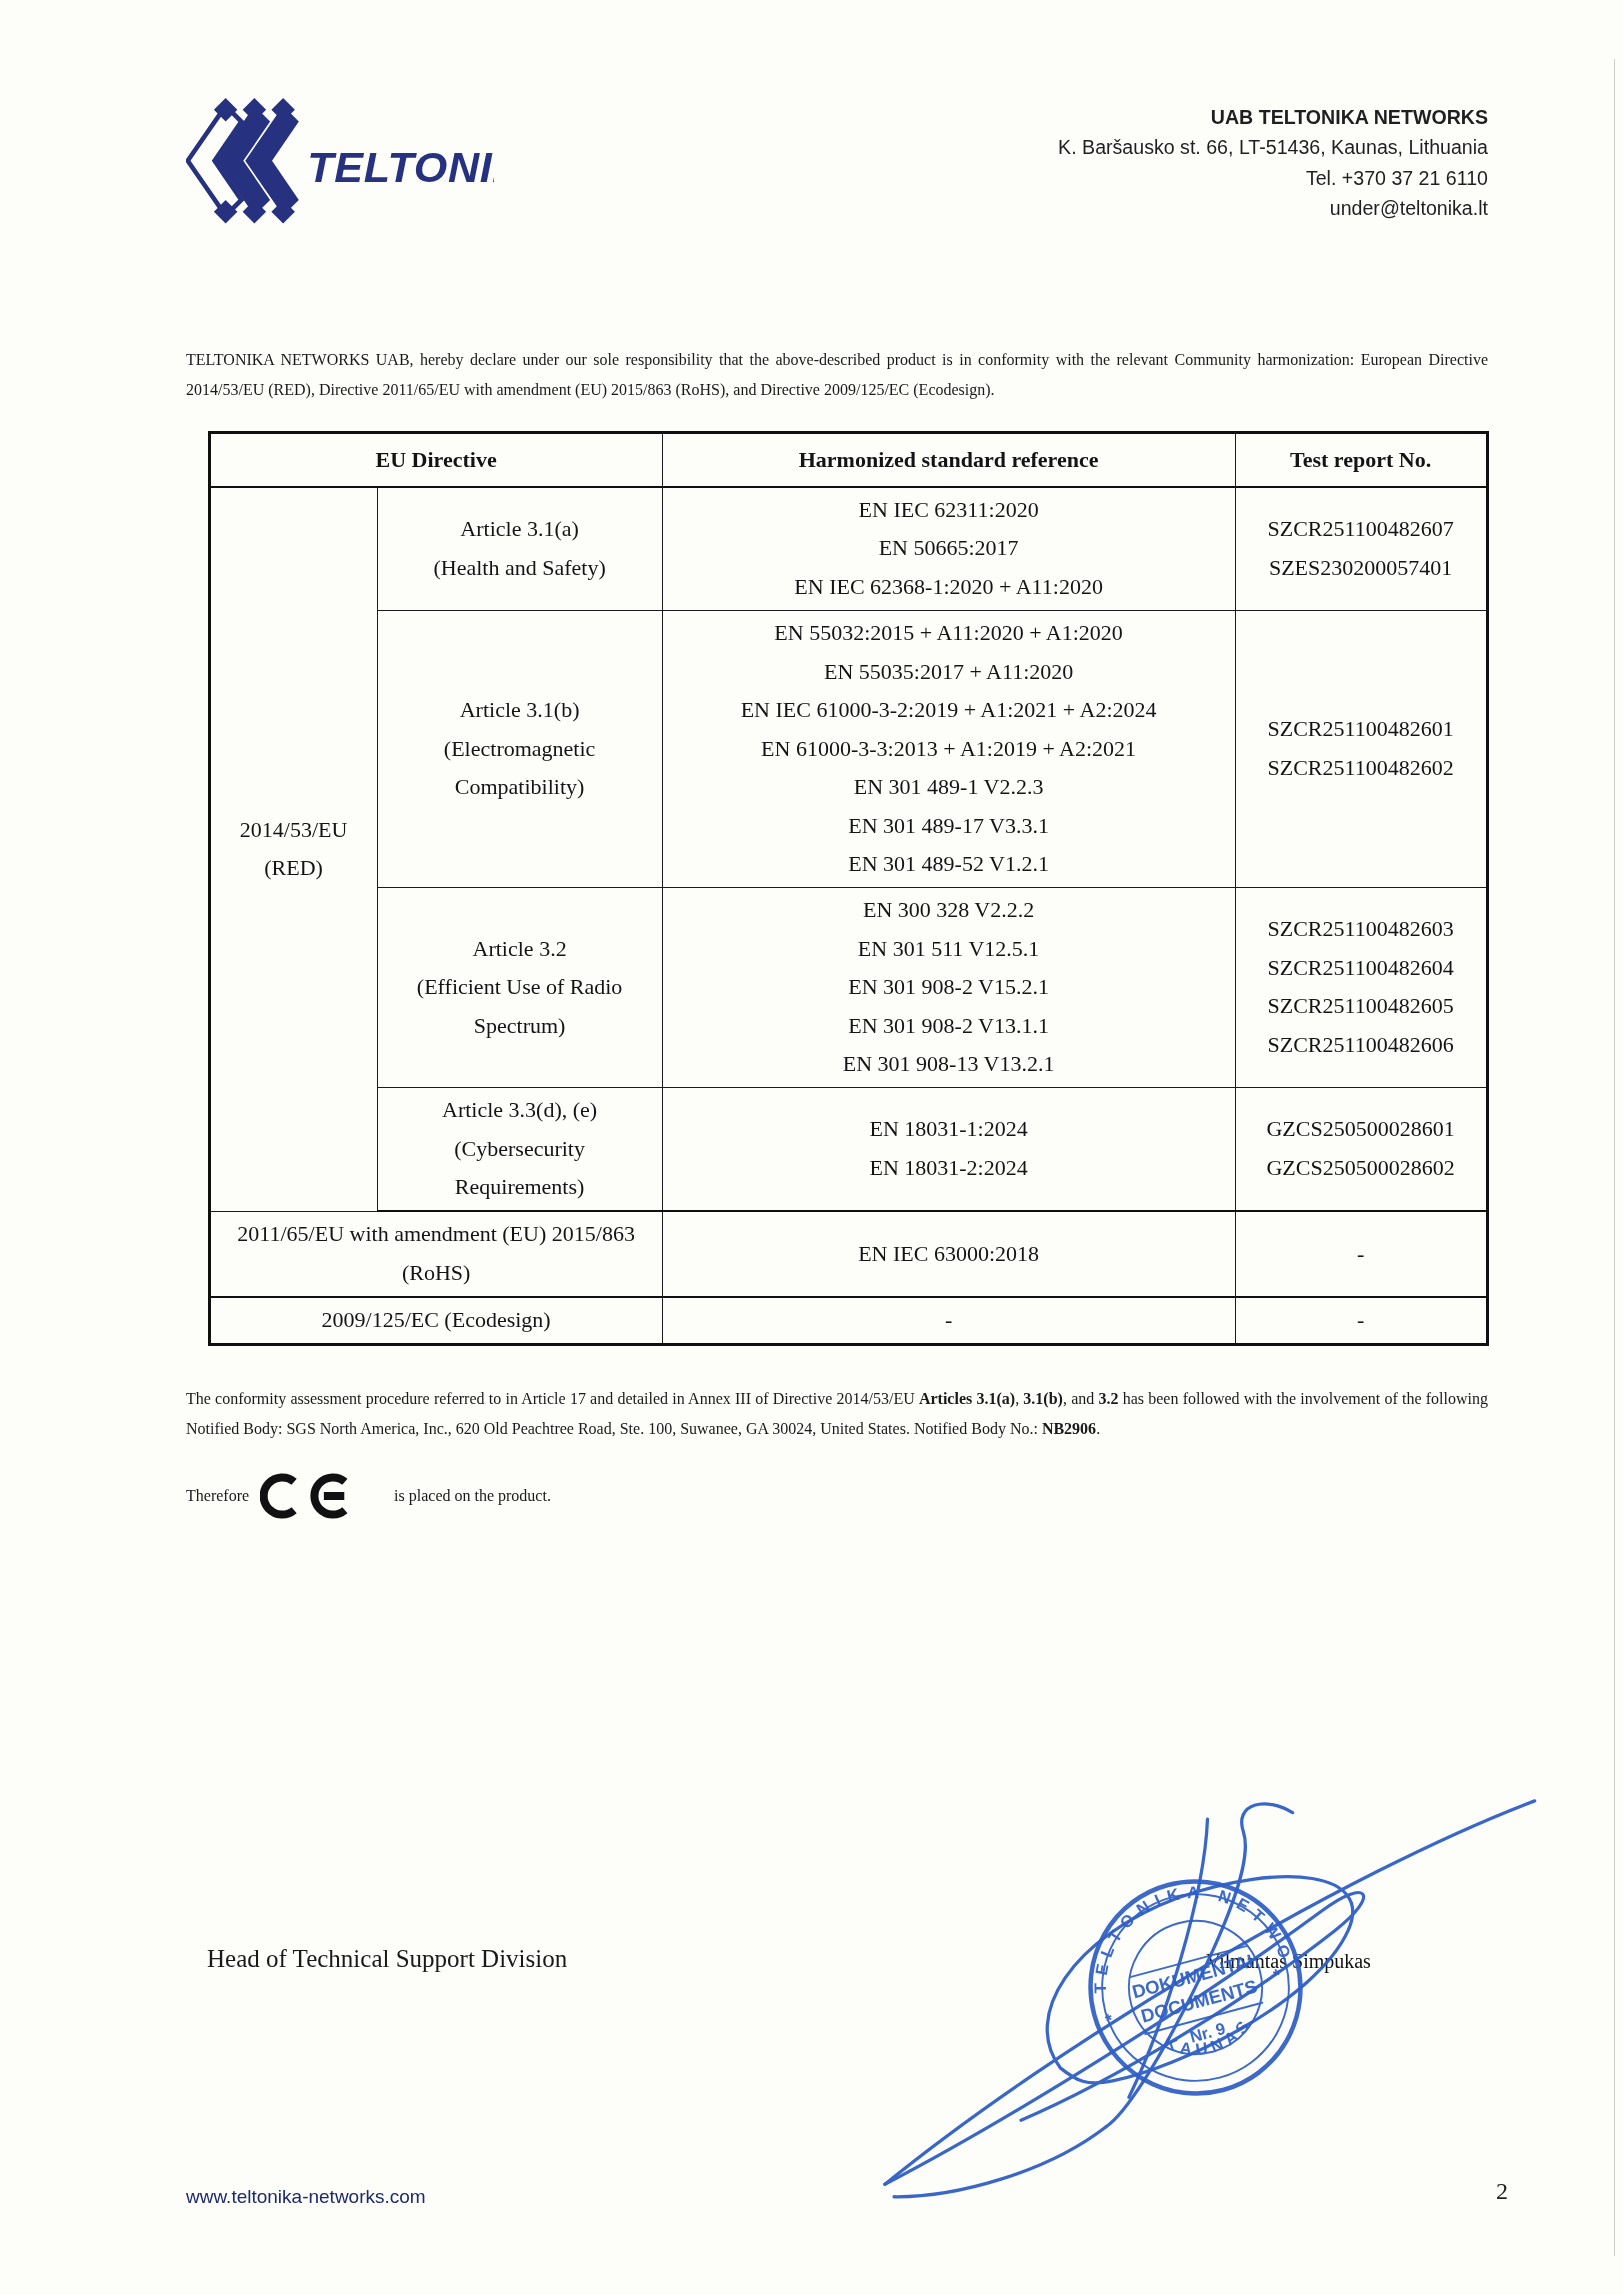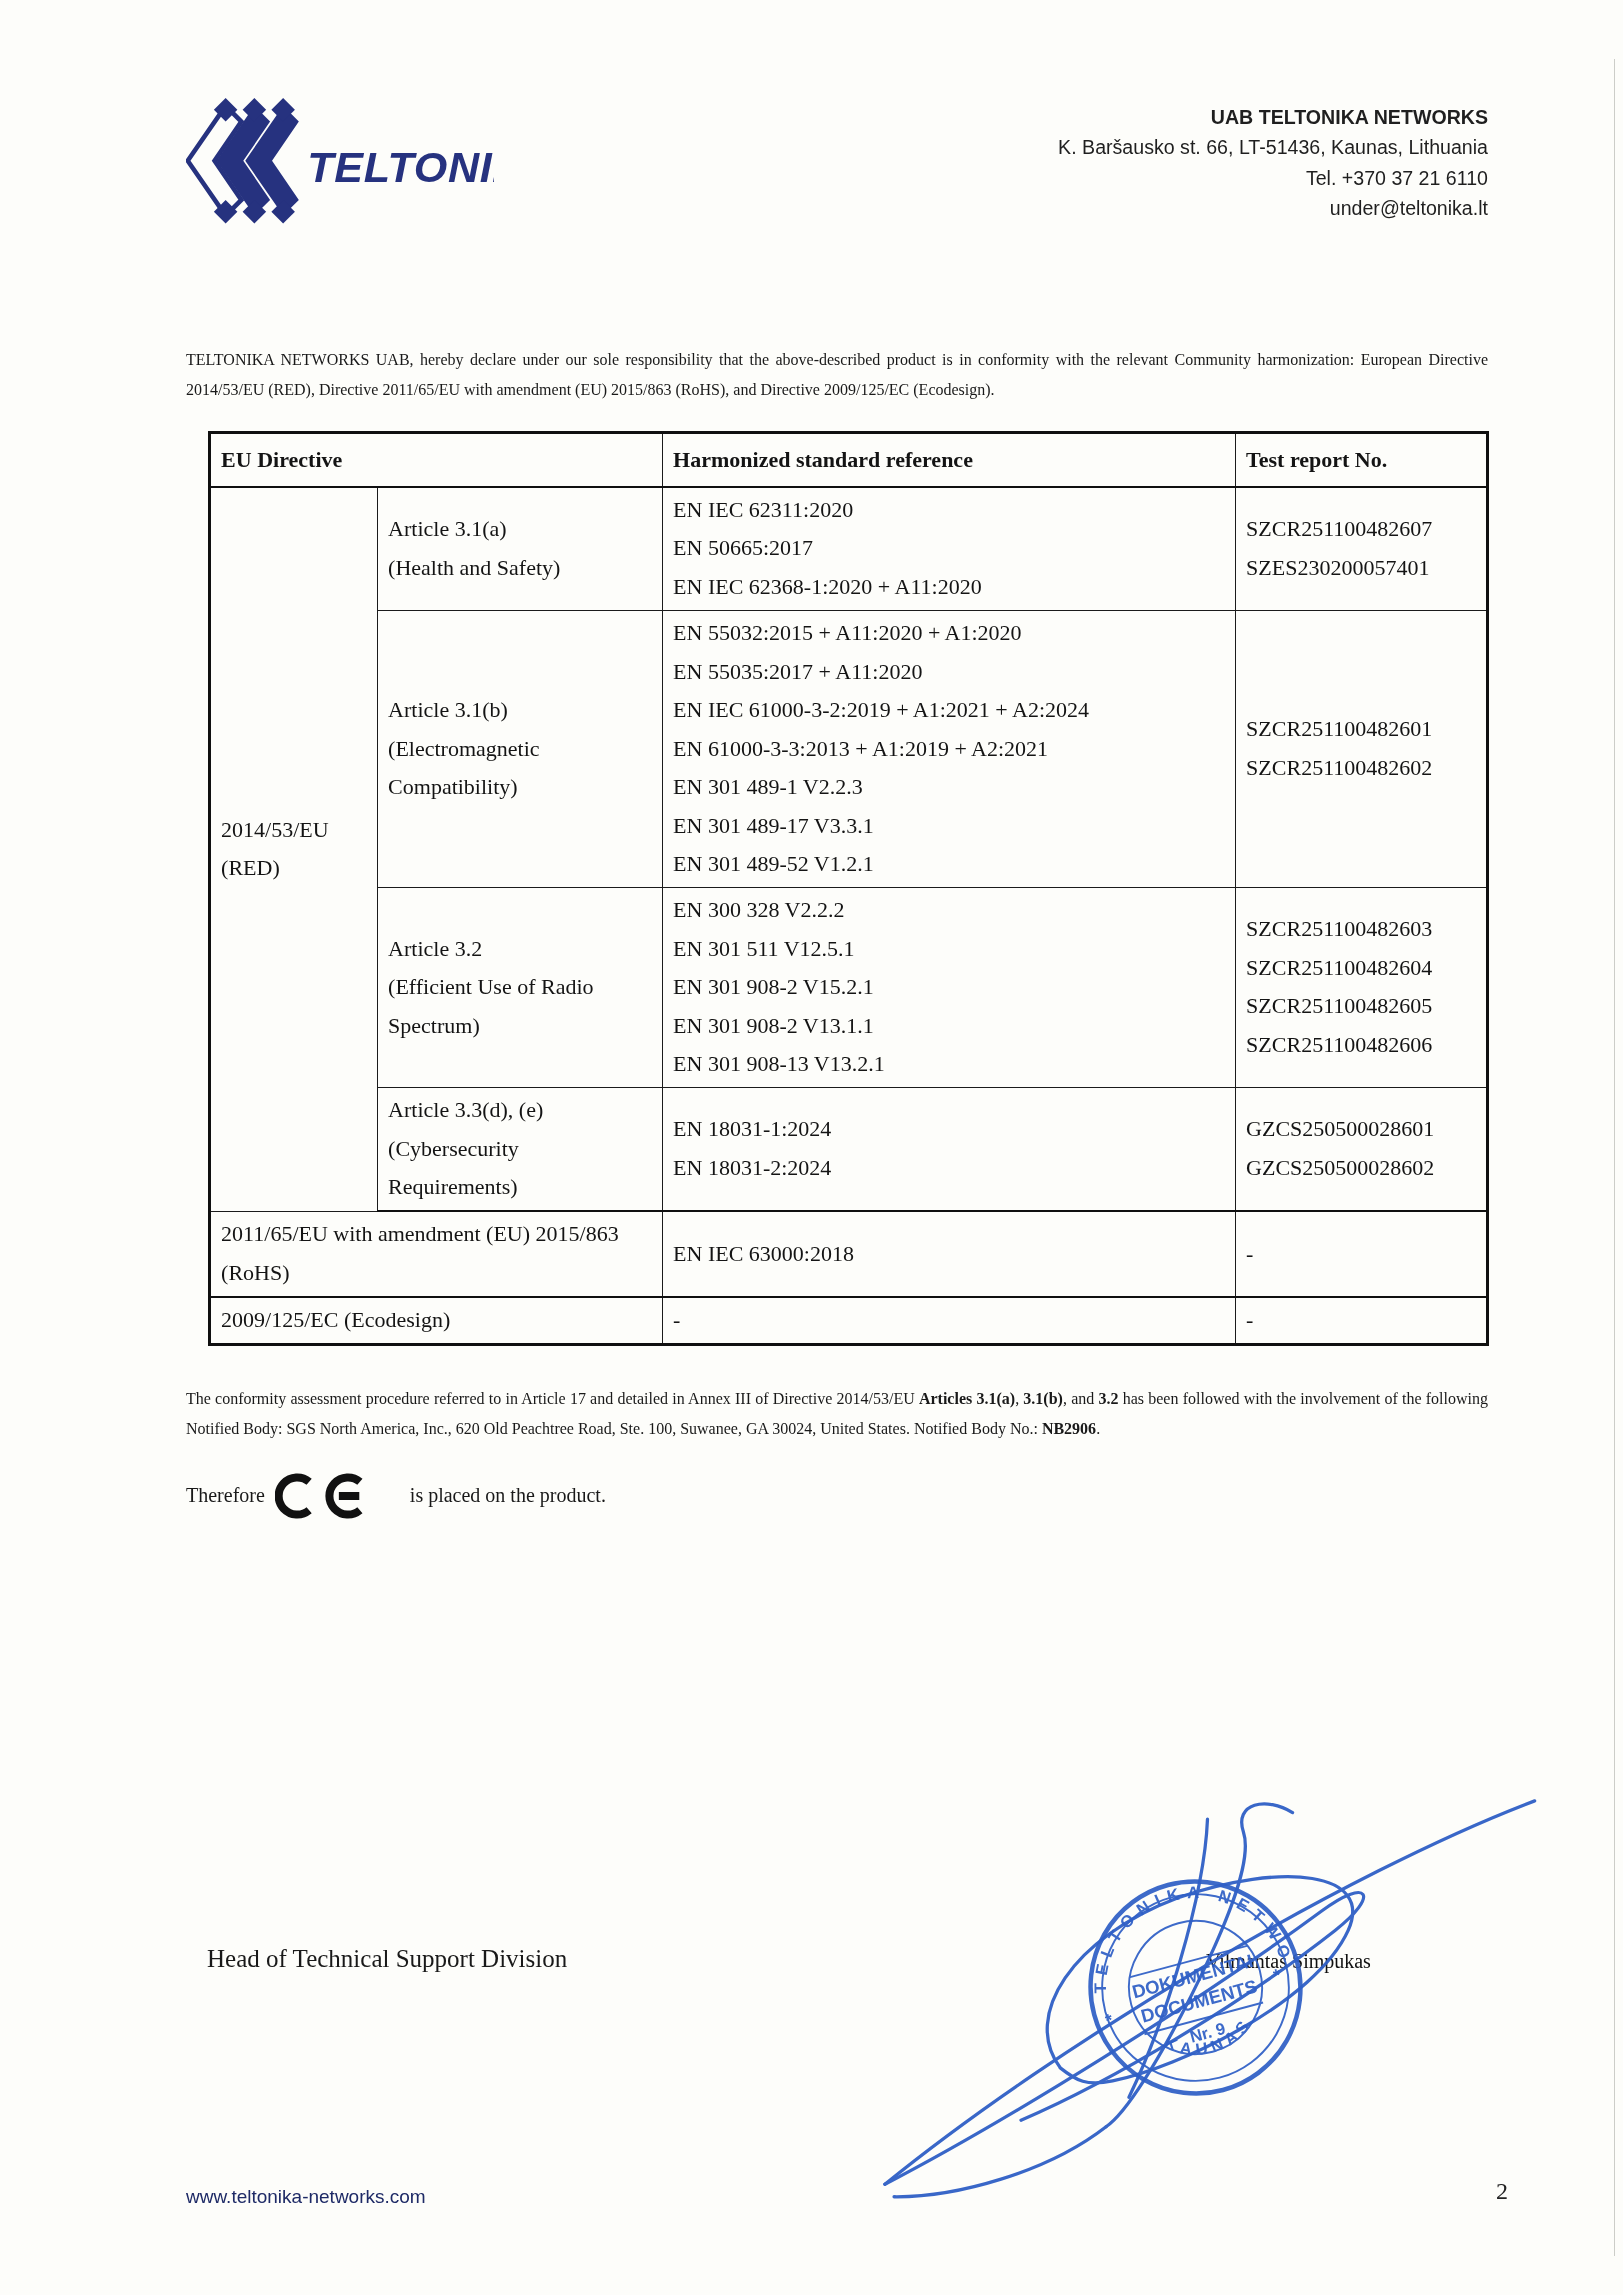--- a/index.html
+++ b/index.html
@@ -22,26 +22,26 @@
   
   .header{display:flex;justify-content:space-between;align-items:flex-start;height:139px;margin-bottom:108px;}
   .logo-svg{width:308px;height:132px;color:var(--navy);}
   .address{font-family:"Liberation Sans",sans-serif;font-size:19.6px;line-height:1.55;text-align:right;color:#1f1f1f;padding-top:3.9px;}
   .addr-bold{font-weight:700;}
   
   .body-par{font-size:16px;line-height:1.88;text-align:justify;margin:0 0 26px 0;}
   .intro-par{margin-bottom:22px;}
   
   table.standards{border-collapse:collapse;margin-left:21.6px;width:1277px;font-size:22px;line-height:1.75;color:#141414;border:3.3px solid #101010;table-layout:fixed;}
-  .standards th,.standards td{border:1.6px solid #1b1b1b;padding:3.3px 10.5px;vertical-align:middle;text-align:left;word-wrap:break-word;}
+  .standards th,.standards td{border:1.6px solid #1b1b1b;padding:3.3px 10.5px;vertical-align:middle;text-align:center;word-wrap:break-word;}
   .standards thead th{font-weight:700;border-bottom:2.9px solid #101010;padding:6.5px 10.5px;}
   .standards td.thick-bottom{border-bottom:2.9px solid #101010;}
   .dir-cell div, .art-cell div, .std-cell div, .rep-cell div{white-space:normal;}
   
-  .therefore-row{display:flex;align-items:center;gap:10.5px;font-size:20px;margin:6.5px 0 15.7px 0;text-align:center;}
+  .therefore-row{display:flex;align-items:center;gap:10.5px;font-size:16px;margin:6.5px 0 15.7px 0;text-align:center;}
   .ce-svg{width:124px;height:52px;flex:0 0 auto;}
   .cert-par{margin-bottom:0;}
   
   .role{position:absolute;left:207px;top:1945px;font-size:25px;}
   .signer-name{position:absolute;left:1206px;top:1950px;font-size:20px;color:#101010;}
   .stamp-svg{position:absolute;left:1074px;top:1866px;width:243px;height:243px;color:var(--stamp-blue);opacity:.93;}
   .sig-svg{position:absolute;left:720px;top:1734px;width:903px;height:563px;color:var(--stamp-blue);opacity:.95;}
   .site{position:absolute;left:186px;top:2186px;font-family:"Liberation Sans",sans-serif;font-size:19px;color:var(--footer-blue);}
   .pageno{position:absolute;left:1496px;top:2178px;font-size:24px;color:#222;}
   .edge-line{position:absolute;right:7.9px;top:59px;bottom:39px;width:1.3px;background:#cccdc8;}

